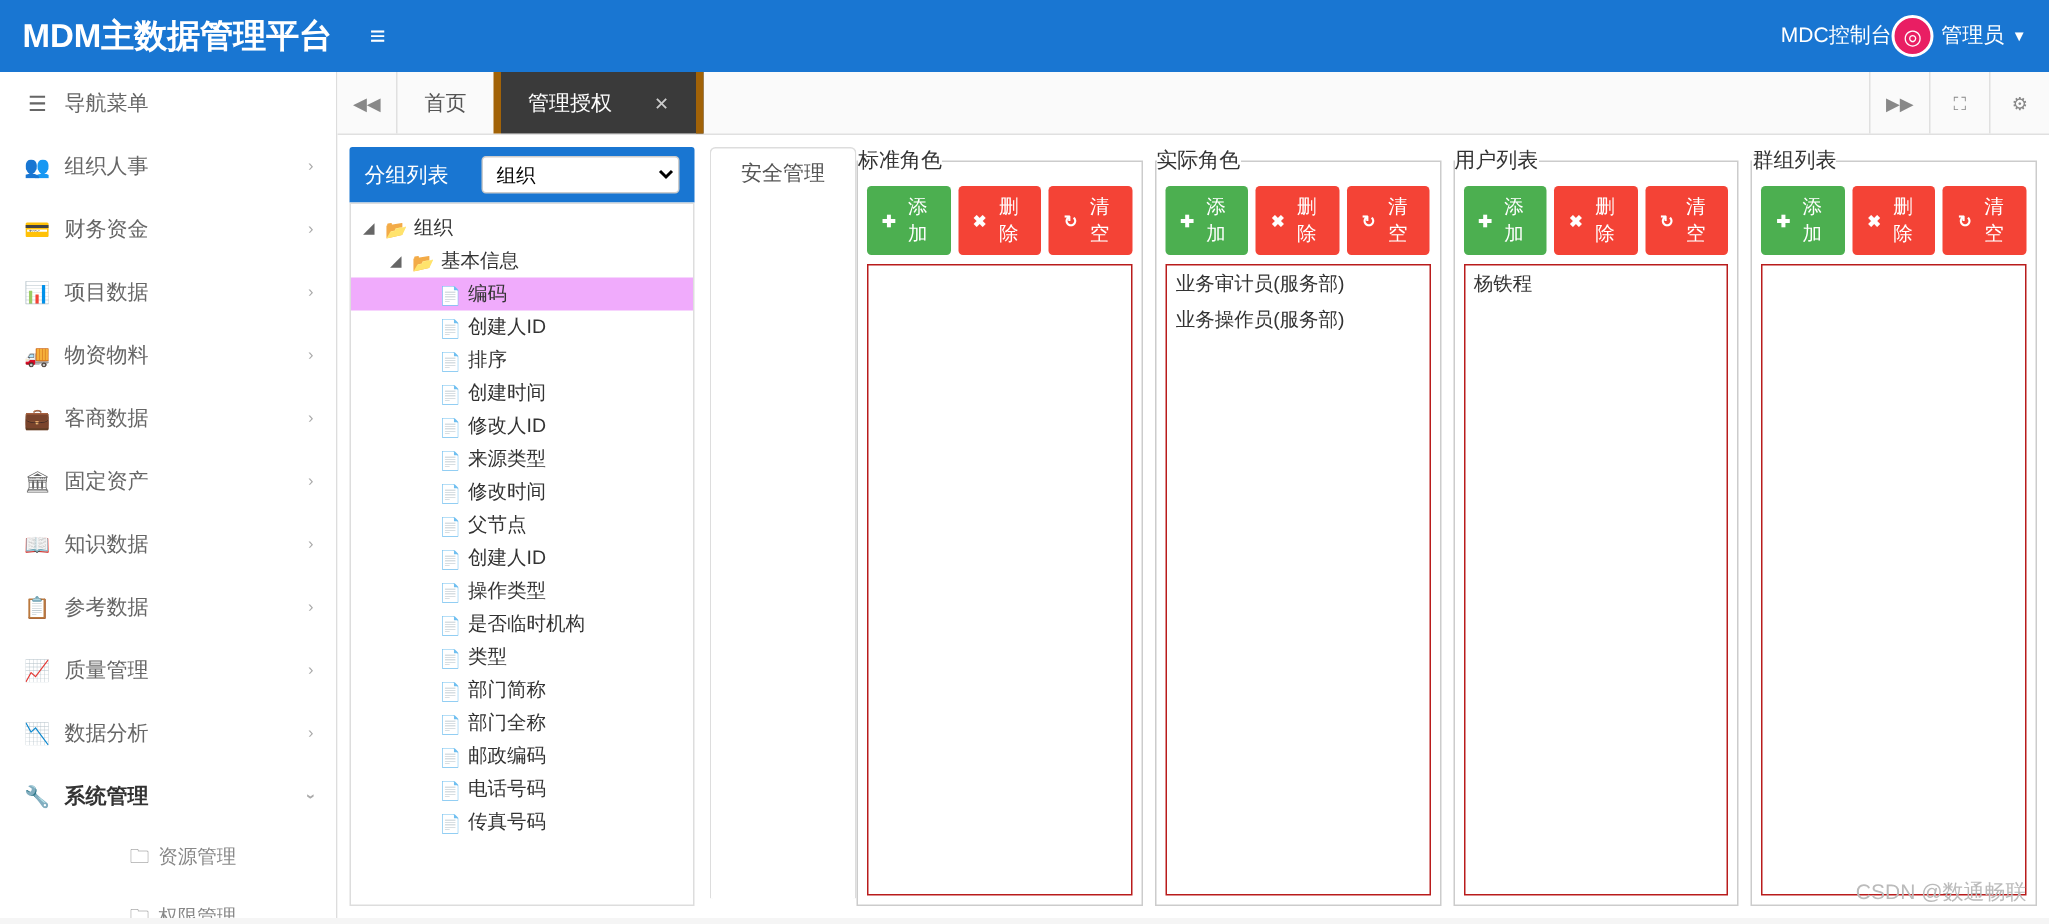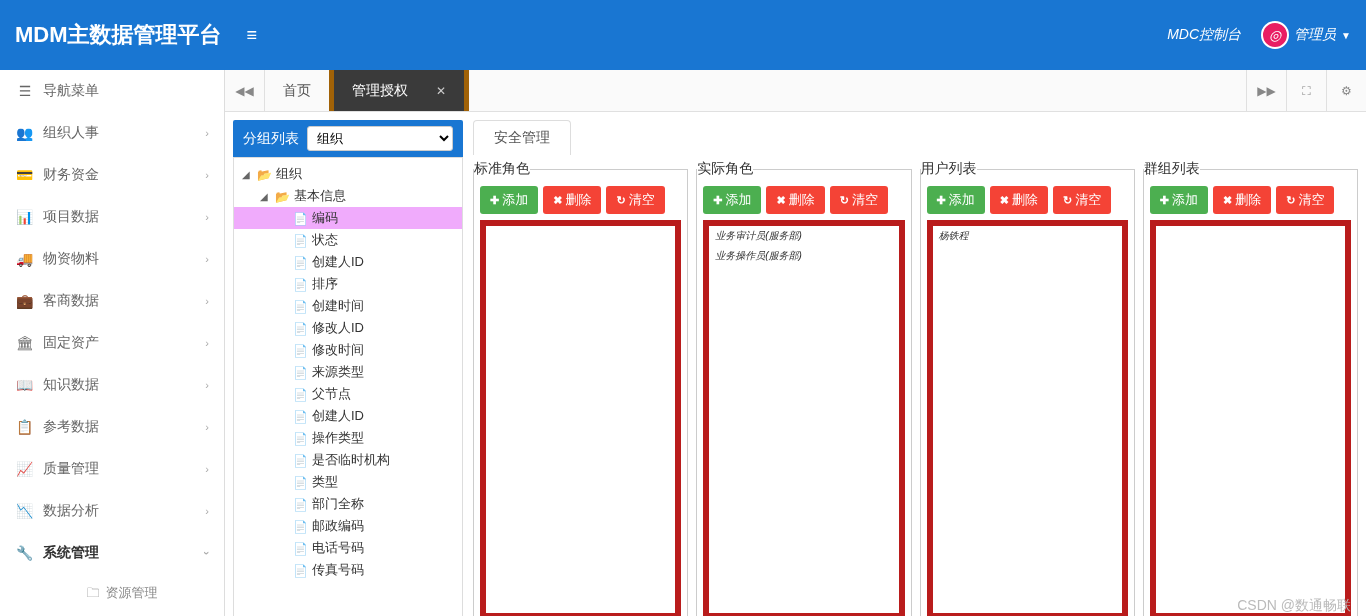--- a/index.html
+++ b/index.html
@@ -1,23 +1,23 @@
 <!DOCTYPE html>
 <html><head>
 <meta charset="utf-8">
 <style>
 * { margin: 0; padding: 0; box-sizing: border-box; font-family: "Microsoft YaHei", Arial, sans-serif; }
 body { width: 1366px; height: 616px; overflow: hidden; background: #f5f5f5; font-size: 14px; color: #333; }
 
 
-.header { height: 70px; background: #1976d2; color: #fff; display: flex; align-items: center; padding: 0 15px; }
+.header { height: 48px; background: #1976d2; color: #fff; display: flex; align-items: center; padding: 0 15px; }
 .header .title { font-size: 22px; font-weight: bold; }
 .header .menu-toggle { margin-left: 25px; cursor: pointer; font-size: 18px; }
 .header .spacer { flex: 1; }
-.header .right-item { margin-left: 20px; font-size: 14px; display: flex; align-items: center; cursor: pointer; font-style: italic; }
+.header .right-item { font-size: 14px; display: flex; align-items: center; cursor: pointer; }
 .header .loc-icon { width: 28px; height: 28px; border-radius: 50%; background: #e91e63; display: flex; align-items: center; justify-content: center; margin-right: 5px; border: 2px solid #fff; }
 .header .loc-icon::before { content: "◎"; font-size: 14px; }
 
 
 .layout { display: flex; height: calc(100% - 52px); }
 
 
 .sidebar { width: 225px; background: #fff; border-right: 1px solid #ddd; overflow-y: auto; }
 .sidebar .nav-item { display: flex; align-items: center; padding: 12px 15px; color: #666; cursor: pointer; }
 .sidebar .nav-item .icon { width: 20px; text-align: center; margin-right: 8px; font-size: 14px; }
@@ -38,53 +38,53 @@
 .tabs-bar .tab.active { background: #3a3a3a; color: #fff; gap: 20px; }
 .tabs-bar .tab .close { margin-left: 8px; font-size: 12px; color: #aaa; }
 .tabs-bar .tab.active .close { color: #ccc; }
 .tabs-bar .right-ctrls { margin-left: auto; display: flex; }
 
 
 .content { flex: 1; display: flex; padding: 8px; gap: 10px; overflow: hidden; }
 
 
 .tree-panel { width: 230px; display: flex; flex-direction: column; }
-.tree-header { background: #1976d2; color: #fff; padding: 6px 10px; display: flex; align-items: center; gap: 8px; border-radius: 2px 2px 0 0; }
+.tree-header { background: #1976d2; color: #fff; padding: 6px 10px; display: flex; align-items: center; gap: 22px; border-radius: 2px 2px 0 0; }
 .tree-header select { flex: 1; padding: 3px 5px; border: 1px solid #ccc; border-radius: 3px; font-size: 13px; background: #fff; }
 .tree-body { flex: 1; border: 1px solid #ddd; overflow: auto; padding: 5px 0; font-size: 13px; }
 .tree-node { padding: 2px 5px; white-space: nowrap; cursor: pointer; display: flex; align-items: center; }
 .tree-node .toggle { width: 12px; font-size: 10px; color: #666; }
 .tree-node .ticon { width: 16px; height: 14px; margin: 0 3px; }
 .tree-node.sel { background: #f0abfc; }
 .folder-icon::before { content: "📂"; font-size: 12px; }
 .file-icon::before { content: "📄"; font-size: 12px; }
 .pad1 { padding-left: 8px; }
 .pad2 { padding-left: 26px; }
 .pad3 { padding-left: 44px; }
 
 
-.right-col { flex: 1; display: flex; flex-direction: column; }
+.right-col { flex: 1; display: flex; flex-direction: row; }
 .inner-tabs { display: flex; margin-bottom: 5px; }
 .inner-tab { padding: 8px 20px; border: 1px solid #ddd; border-bottom: none; background: #fff; border-radius: 4px 4px 0 0; font-size: 14px; color: #555; cursor: pointer; }
 
 
 .panels-row { flex: 1; display: flex; gap: 8px; }
 .panel-toolbar { padding: 6px; display: flex; gap: 5px; }
 .btn { padding: 5px 10px; border: none; border-radius: 3px; color: #fff; font-size: 13px; cursor: pointer; display: flex; align-items: center; gap: 3px; }
 .btn-add { background: #4caf50; }
 .btn-del { background: #f44336; }
 .btn-clr { background: #f44336; }
 .btn .bi { font-size: 11px; font-weight: bold; }
-.panel-body { flex: 1; margin: 0 6px 6px 6px; border: 6px solid #b91c1c; overflow-y: auto; font-size: 10px; position: relative; font-style: italic; }
+.panel-body { flex: 1; margin: 0 6px 6px 6px; border: 1px solid #b91c1c; overflow-y: auto; font-size: 13px; position: relative; }
 .panel-body .item { padding: 3px 6px; cursor: pointer; }
 .panel-body::-webkit-scrollbar { width: 14px; }
 .panel-body::-webkit-scrollbar-thumb { background: #ccc; }
 
 
-.watermark { position: absolute; bottom: 19px; right: 15px; color: #bbb; font-size: 14px; pointer-events: none; }
+.watermark { position: absolute; bottom: 8px; right: 15px; color: #bbb; font-size: 14px; pointer-events: none; }
 
 fieldset { border: 1px solid #ccc; flex: 1; display: flex; flex-direction: column; min-width: 0; padding-top: 2px; }
 </style>
 </head>
 <body>
 
 <div class="header">
   <span class="title">MDM主数据管理平台</span>
   <span class="menu-toggle">≡</span>
   <span class="spacer"></span>
@@ -201,55 +201,50 @@
               <span>基本信息</span>
             </div>
             <div class="tree-node pad3 sel">
               <span class="toggle"></span>
               <span class="ticon file-icon"></span>
               <span>编码</span>
             </div>
             <div class="tree-node pad3">
               <span class="toggle"></span>
               <span class="ticon file-icon"></span>
-              <span>状态</span>
-            </div>
-            <div class="tree-node pad3">
-              <span class="toggle"></span>
-              <span class="ticon file-icon"></span>
               <span>创建人ID</span>
             </div>
             <div class="tree-node pad3">
               <span class="toggle"></span>
               <span class="ticon file-icon"></span>
               <span>排序</span>
             </div>
             <div class="tree-node pad3">
               <span class="toggle"></span>
               <span class="ticon file-icon"></span>
               <span>创建时间</span>
             </div>
             <div class="tree-node pad3">
               <span class="toggle"></span>
               <span class="ticon file-icon"></span>
               <span>修改人ID</span>
             </div>
             <div class="tree-node pad3">
               <span class="toggle"></span>
               <span class="ticon file-icon"></span>
+              <span>来源类型</span>
+            </div>
+            <div class="tree-node pad3">
+              <span class="toggle"></span>
+              <span class="ticon file-icon"></span>
               <span>修改时间</span>
             </div>
             <div class="tree-node pad3">
               <span class="toggle"></span>
               <span class="ticon file-icon"></span>
-              <span>来源类型</span>
-            </div>
-            <div class="tree-node pad3">
-              <span class="toggle"></span>
-              <span class="ticon file-icon"></span>
               <span>父节点</span>
             </div>
             <div class="tree-node pad3">
               <span class="toggle"></span>
               <span class="ticon file-icon"></span>
               <span>创建人ID</span>
             </div>
             <div class="tree-node pad3">
               <span class="toggle"></span>
               <span class="ticon file-icon"></span>
@@ -257,20 +252,25 @@
             </div>
             <div class="tree-node pad3">
               <span class="toggle"></span>
               <span class="ticon file-icon"></span>
               <span>是否临时机构</span>
             </div>
             <div class="tree-node pad3">
               <span class="toggle"></span>
               <span class="ticon file-icon"></span>
               <span>类型</span>
+            </div>
+            <div class="tree-node pad3">
+              <span class="toggle"></span>
+              <span class="ticon file-icon"></span>
+              <span>部门简称</span>
             </div>
             <div class="tree-node pad3">
               <span class="toggle"></span>
               <span class="ticon file-icon"></span>
               <span>部门全称</span>
             </div>
             <div class="tree-node pad3">
               <span class="toggle"></span>
               <span class="ticon file-icon"></span>
               <span>邮政编码</span>

